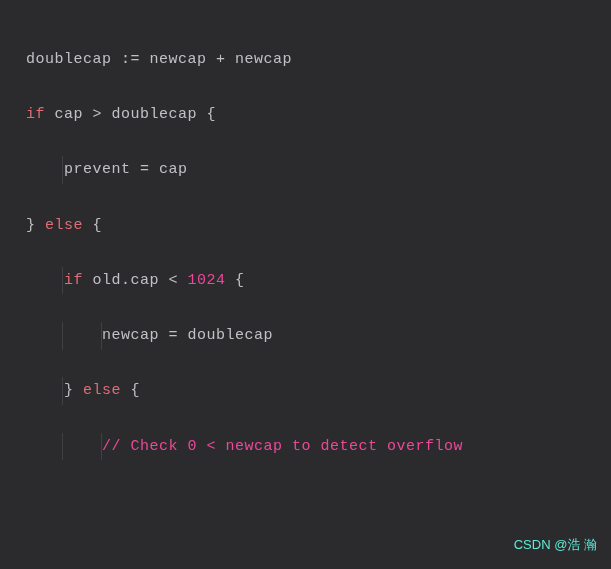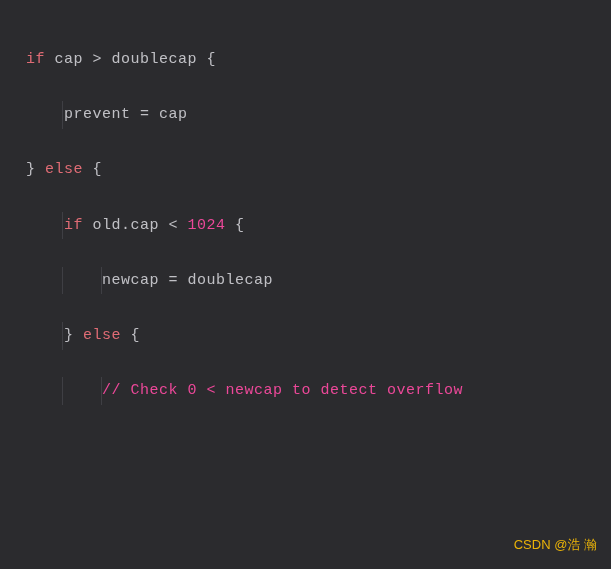--- a/index.html
+++ b/index.html
@@ -22,41 +22,42 @@
     .code-block {
       white-space: pre;
     }
     .kw { color: #e06c75; }
     .num { color: #ec4899; }
     .comment { color: #ec4899; margin-top: 6px; }
     .watermark {
       position: absolute;
       bottom: 12px;
       right: 14px;
-      color: #eab308;
+      color: #5eead4;
       font-size: 13px;
       font-family: sans-serif;
       letter-spacing: 0;
     }
     .line {
       position: relative;
       height: 27.5px;
     }
     .guide {
       position: absolute;
       top: 0;
       bottom: 0;
       width: 1px;
       background: #3f3f44;
     }
   </style>
 </head>
 <body>
 
 <div class="code-block">
+<div class="line"><span>doublecap := newcap + newcap</span></div>
 <div class="line"><span class="kw">if</span><span> cap &gt; doublecap {</span></div>
 <div class="line"><span class="guide" style="left:36px"></span><span>    prevent = cap</span></div>
 <div class="line"><span>} </span><span class="kw">else</span><span> {</span></div>
 <div class="line"><span class="guide" style="left:36px"></span><span>    </span><span class="kw">if</span><span> old.cap &lt; </span><span class="num">1024</span><span> {</span></div>
 <div class="line"><span class="guide" style="left:36px"></span><span class="guide" style="left:75px"></span><span>        newcap = doublecap</span></div>
 <div class="line"><span class="guide" style="left:36px"></span><span>    } </span><span class="kw">else</span><span> {</span></div>
 <div class="line"><span class="guide" style="left:36px"></span><span class="guide" style="left:75px"></span><span>        </span><span class="comment">// Check 0 &lt; newcap to detect overflow</span></div>
 
 
 

